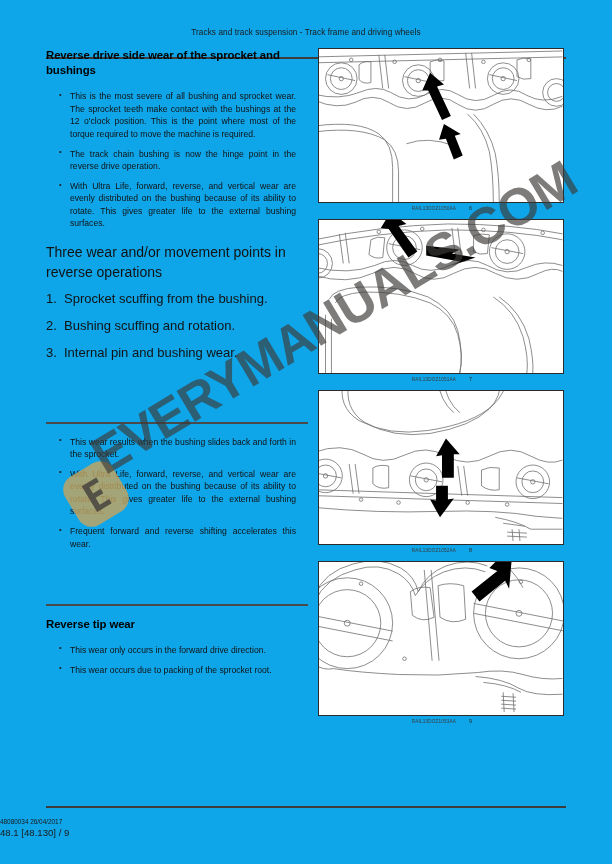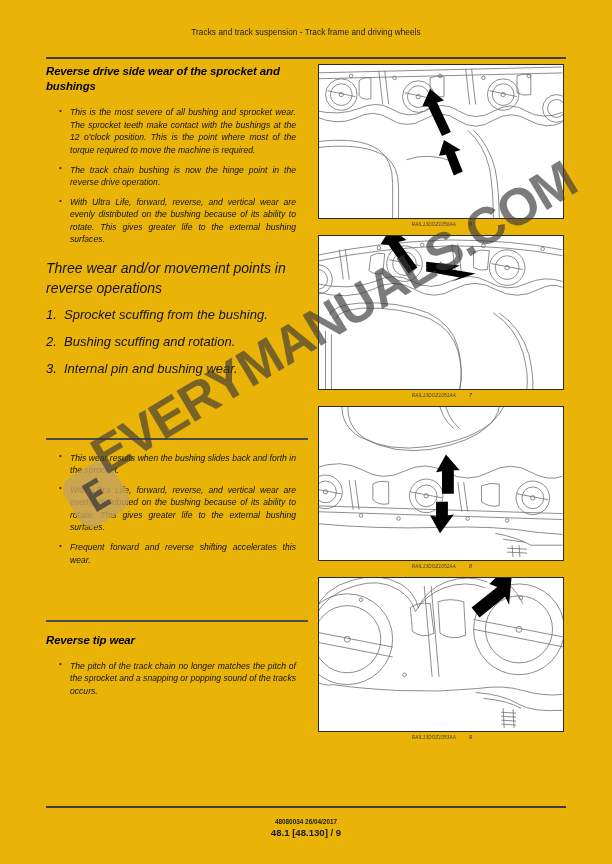--- a/index.html
+++ b/index.html
@@ -10,21 +10,21 @@
   }
   body {
     font-family: "Liberation Sans", sans-serif;
     color: #000;
   }
   .page {
     position: relative;
     width: 612px;
     height: 864px;
     margin: 0;
-    background: #eab308;
+    background: #0ea5e9;
     overflow: hidden;
   }
 
   
   .page-header {
     position: absolute;
     left: 0; right: 0;
     top: 28px;
     text-align: center;
     font-size: 8.2px;
@@ -37,24 +37,23 @@
     right: 46px;
     top: 57px;
     height: 2.2px;
     background: #3d3d3d;
   }
 
   
   .body-area {
     position: absolute;
     left: 46px;
-    top: 64px;
+    top: 48px;
     width: 520px;
     height: 742px;
-    font-style: italic;
   }
   .col-left {
     position: absolute;
     left: 0;
     top: 0;
     width: 262px;
   }
   .col-right {
     position: absolute;
     left: 272px;
@@ -166,23 +165,22 @@
     left: 46px;
     right: 46px;
     bottom: 56px;
     height: 2.2px;
     background: #3d3d3d;
   }
   .page-footer {
     position: absolute;
     left: 0; right: 0;
     bottom: 26px;
-    text-align: center;
+    text-align: left;
     color: #1a1a1a;
-    font-weight: bold;
   }
   .footer-line1 { font-size: 6.4px; margin-bottom: 2px; }
   .footer-line2 { font-size: 9.6px; }
 
   
   .watermark {
     position: absolute;
     left: 0; top: 0;
     width: 612px; height: 864px;
     pointer-events: none;
@@ -260,21 +258,22 @@
           <li>Frequent forward and reverse shifting accelerates this wear.</li>
         </ul>
       </div>
 
       <div style="height:26px"></div>
       <div class="sec-divider"></div>
 
       <div class="section">
         <h2 class="sec-title">Reverse tip wear</h2>
         <ul class="bullet-list">
-          <li>The pitch of the track chain no longer matches the pitch of the sprocket and a snapping or popping sound of the tracks occurs.</li>
+          <li class="no-justify">This wear only occurs in the forward drive direction.</li>
+          <li class="no-justify">This wear occurs due to packing of the sprocket root.</li>
         </ul>
       </div>
     </div>
 
     <div class="col-right">
 
       <div class="figure">
         <div class="fig-frame">
           <svg viewBox="0 0 246 155" xmlns="http://www.w3.org/2000/svg">
             <g fill="none" stroke="#6f6f6f" stroke-width="0.8">

